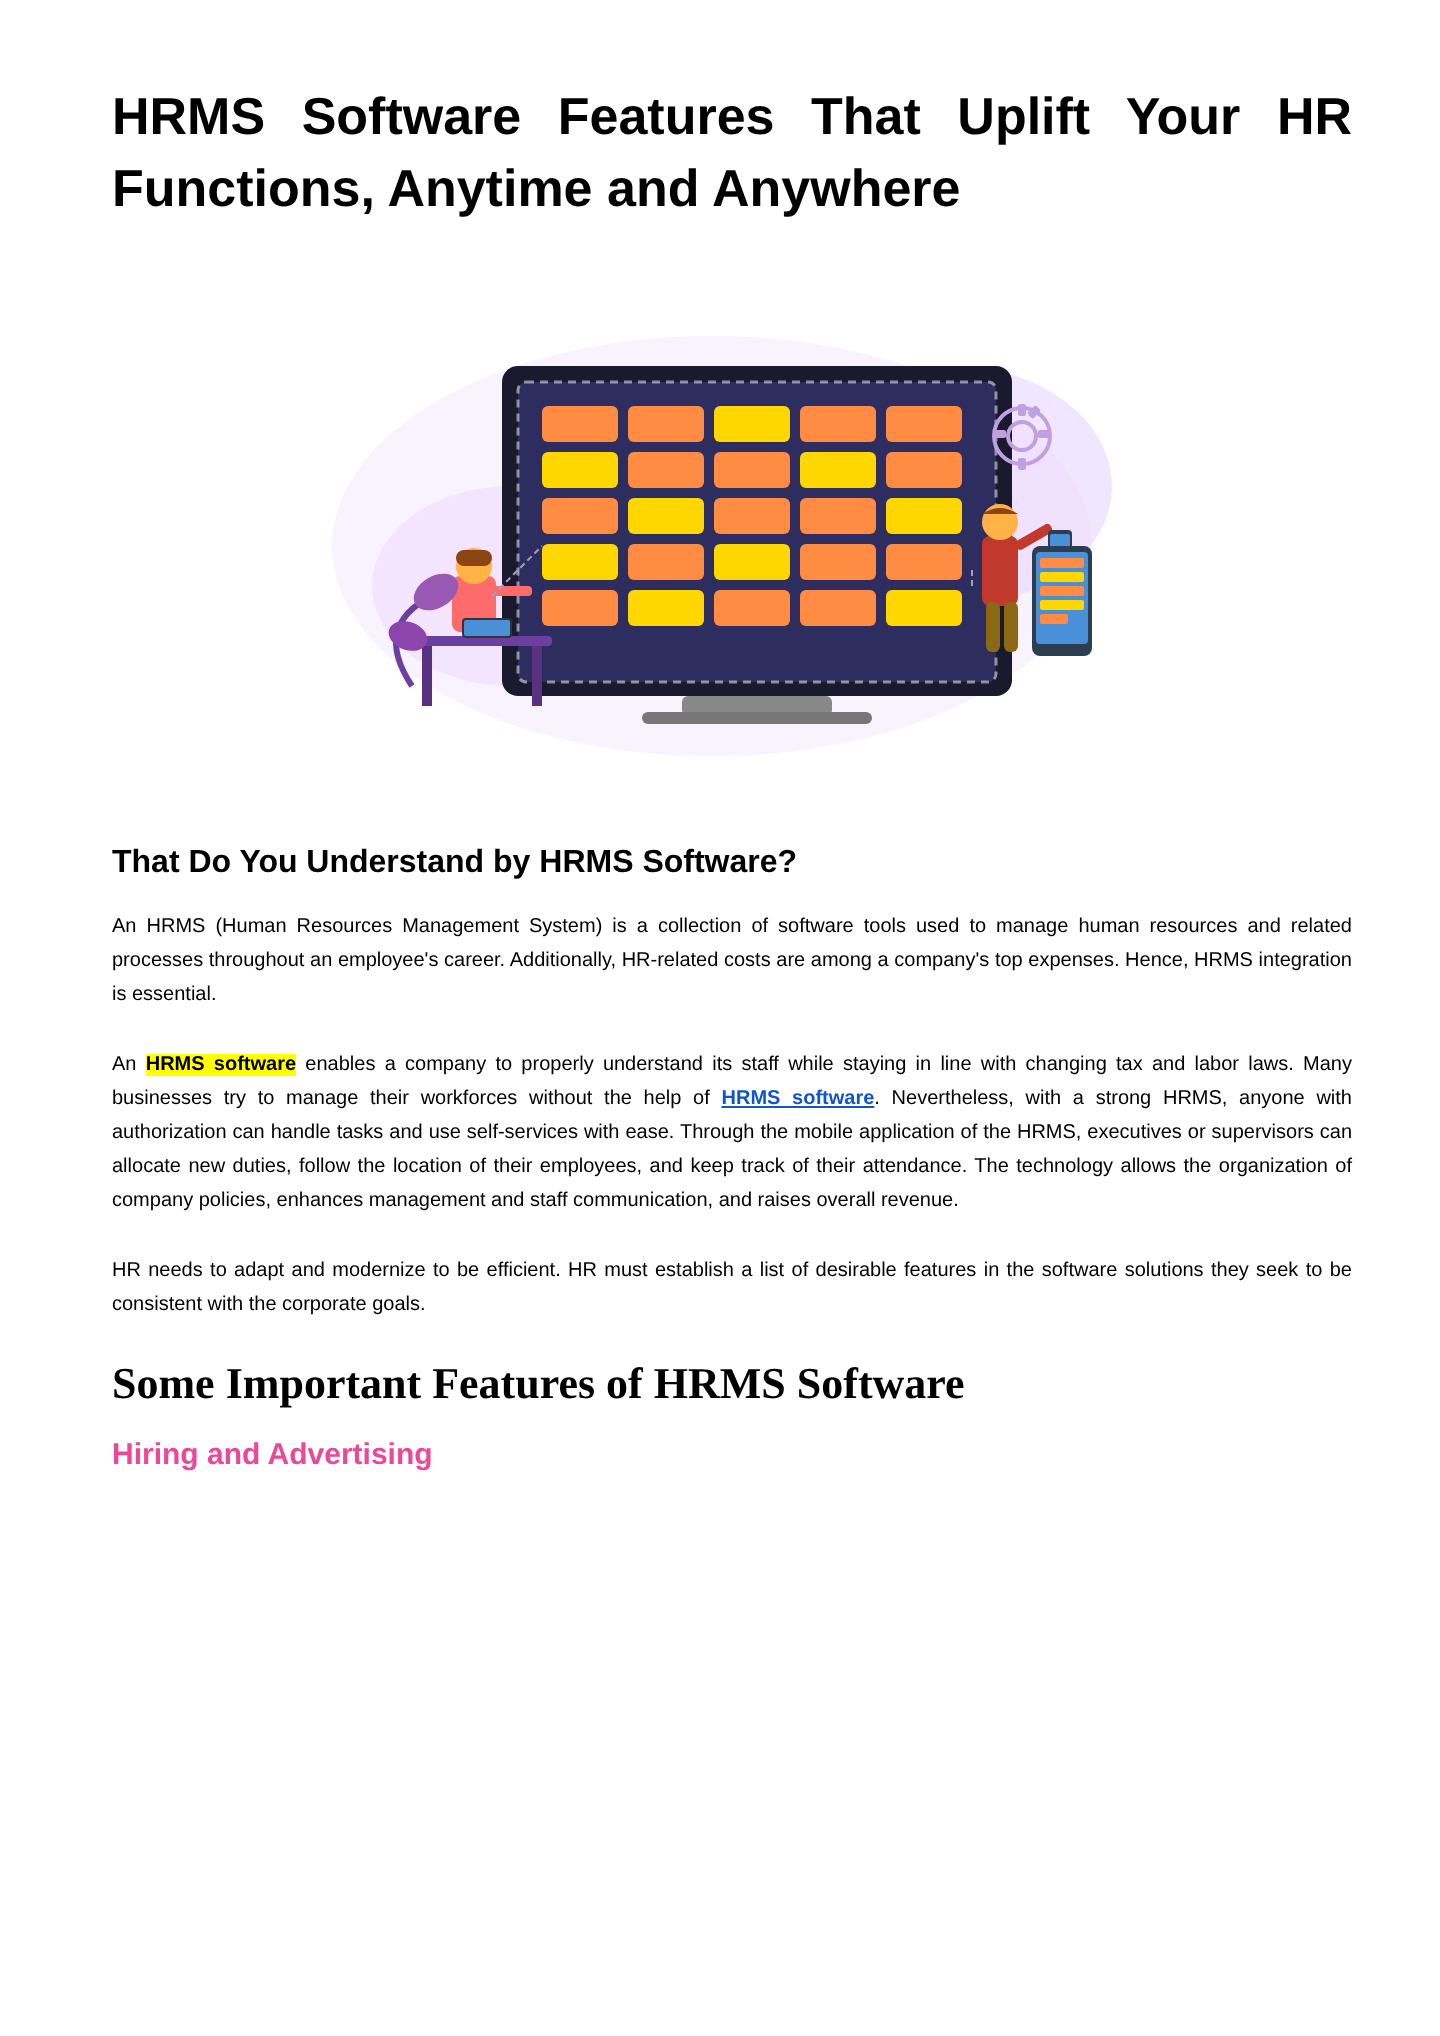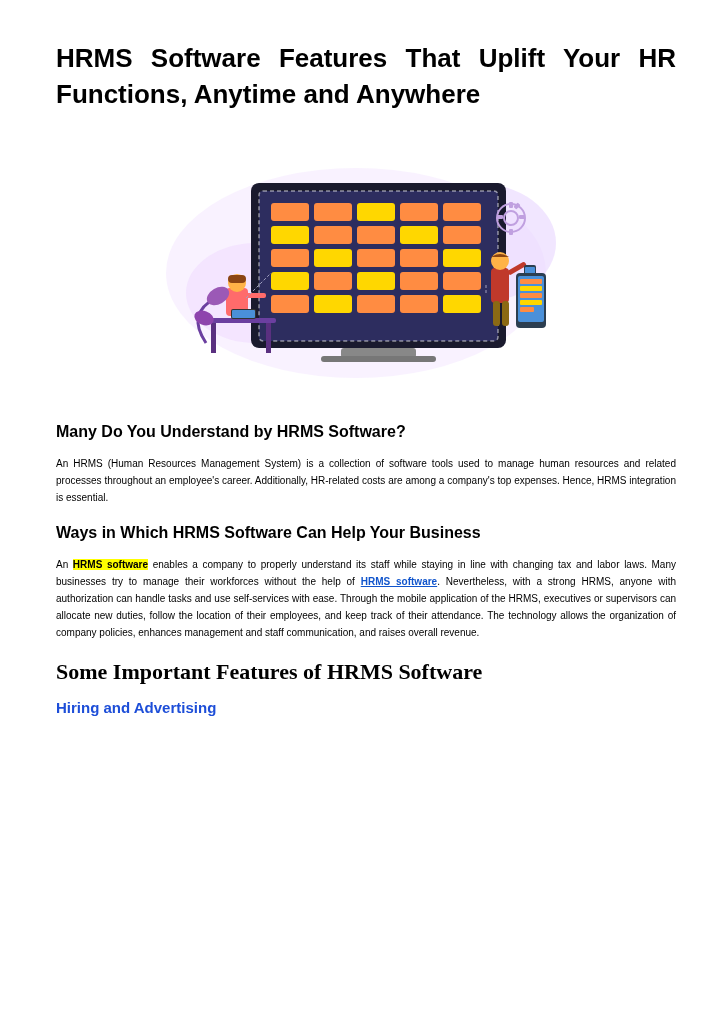--- a/index.html
+++ b/index.html
@@ -80,21 +80,21 @@
       font-size: 22px;
       font-weight: bold;
       color: #000000;
       margin-bottom: 14px;
       font-family: Liberation Serif, serif;
     }
 
     .sub-heading {
       font-size: 15px;
       font-weight: bold;
-      color: #1d4ed8;
+      color: #ec4899;
       margin-bottom: 8px;
       font-family: Arial, sans-serif;
     }
 
     .divider-space {
       height: 10px;
     }
   </style>
 </head>
 <body>
@@ -205,28 +205,28 @@
         <ellipse cx="62" cy="153" rx="12" ry="8" fill="#9b59b6" transform="rotate(-30,62,153)"></ellipse>
         <ellipse cx="48" cy="175" rx="10" ry="7" fill="#8e44ad" transform="rotate(20,48,175)"></ellipse>
 
         <line x1="90" y1="155" x2="115" y2="130" stroke="#a0a0c0" stroke-width="1" stroke-dasharray="3,2"></line>
         <line x1="330" y1="150" x2="330" y2="140" stroke="#a0a0c0" stroke-width="1" stroke-dasharray="3,2"></line>
       </svg>
     </div>
   </div>
 
   <div class="divider-space"></div>
-  <h2 class="section-heading">Many Do You Understand by HRMS Software?</h2>
+  <h2 class="section-heading">That Do You Understand by HRMS Software?</h2>
 
   <p class="body-text">An HRMS (Human Resources Management System) is a collection of software tools used to manage human resources and related processes throughout an employee's career. Additionally, HR-related costs are among a company's top expenses. Hence, HRMS integration is essential.</p>
 
-  <h2 class="section-heading">Ways in Which HRMS Software Can Help Your Business</h2>
 
   <p class="body-text">
     <span>An </span><span class="highlight-yellow">HRMS software</span><span> enables a company to properly understand its staff while staying in line with changing tax and labor laws. Many businesses try to manage their workforces without the help of </span><a class="link-blue">HRMS software</a><span>. Nevertheless, with a strong HRMS, anyone with authorization can handle tasks and use self-services with ease. Through the mobile application of the HRMS, executives or supervisors can allocate new duties, follow the location of their employees, and keep track of their attendance. The technology allows the organization of company policies, enhances management and staff communication, and raises overall revenue.</span>
   </p>
 
+  <p class="body-text">HR needs to adapt and modernize to be efficient. HR must establish a list of desirable features in the software solutions they seek to be consistent with the corporate goals.</p>
 
   <h2 class="section-large-heading">Some Important Features of HRMS Software</h2>
 
   <h3 class="sub-heading">Hiring and Advertising</h3>
 
 </div>
 
 </body></html>

